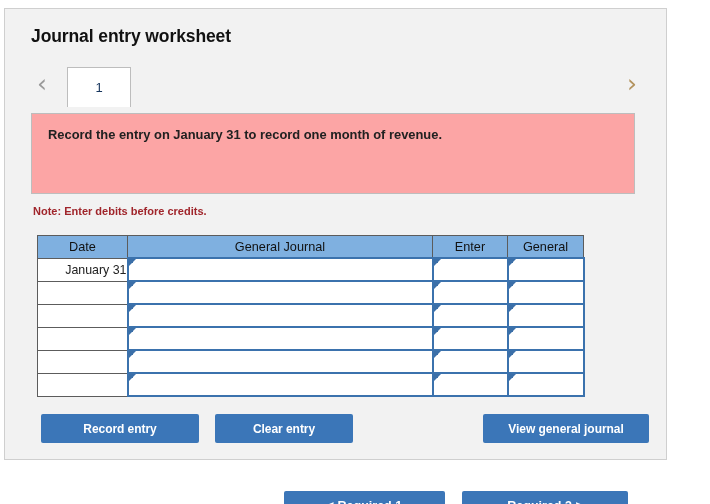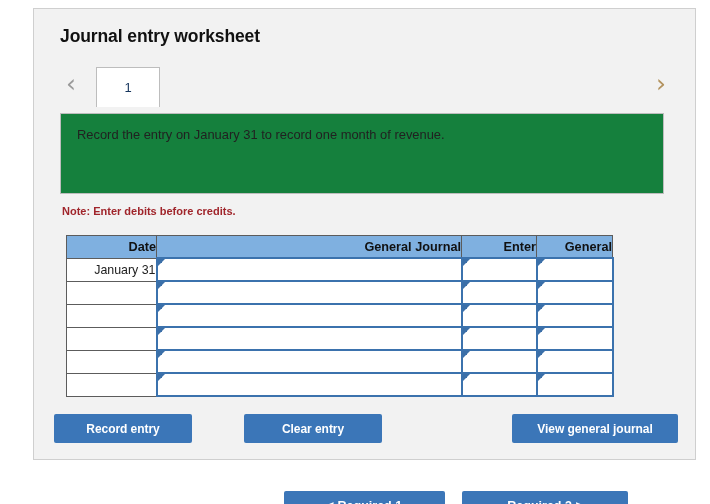--- a/index.html
+++ b/index.html
@@ -19,21 +19,20 @@
   
   .panel {
     position: absolute;
     left: 4px;
     top: 8px;
     width: 663px;
     height: 452px;
     background: #f2f2f2;
     border: 1px solid #cfcfcf;
     box-sizing: border-box;
-    margin-left: 29px;
   }
 
   .panel-title {
     position: absolute;
     left: 26px;
     top: 17px;
     font-size: 17.5px;
     font-weight: bold;
     letter-spacing: -0.1px;
     color: #111111;
@@ -81,24 +80,25 @@
     z-index: 3;
   }
 
   
   .prompt {
     position: absolute;
     left: 26px;
     top: 104px;
     width: 604px;
     height: 81px;
-    background: #15803d;
+    background: #fca5a5;
     border: 1px solid #bdbdbd;
     box-sizing: border-box;
     z-index: 2;
+    font-weight: bold;
   }
   .prompt-text {
     position: absolute;
     left: 16px;
     top: 13px;
     font-size: 12.9px;
     color: #212121;
   }
 
   .note {
@@ -118,23 +118,23 @@
     width: 546px;
     border-collapse: collapse;
     table-layout: fixed;
     font-size: 12.5px;
   }
   .jtable th {
     background: #7fb0e0;
     border: 1px solid #5c5c5c;
     height: 21px;
     font-size: 12.7px;
-    font-weight: bold;
+    font-weight: normal;
     color: #111111;
-    text-align: right;
+    text-align: center;
     padding: 0;
   }
   .col-date   { width: 90px; }
   .col-gj     { width: 305px; }
   .col-debit  { width: 75px; }
   .col-credit { width: 76px; }
 
   .jtable td {
     padding: 0;
     height: 22px;
@@ -181,21 +181,21 @@
     font-size: 12px;
     font-weight: bold;
     text-align: center;
     border: none;
     border-radius: 2px;
     cursor: pointer;
     font-family: "Liberation Sans", sans-serif;
     letter-spacing: -0.05px;
     padding: 0;
   }
-  .btn-record  { left: 20px;  top: 405px; width: 138px; height: 29px; }
+  .btn-record  { left: 36px;  top: 405px; width: 158px; height: 29px; }
   .btn-clear   { left: 210px; top: 405px; width: 138px; height: 29px; }
   .btn-view    { left: 478px; top: 405px; width: 166px; height: 29px; }
 
   
   .btn-nav {
     position: absolute;
     background: #3b76b8;
     color: #ffffff;
     font-size: 12.5px;
     font-weight: bold;

